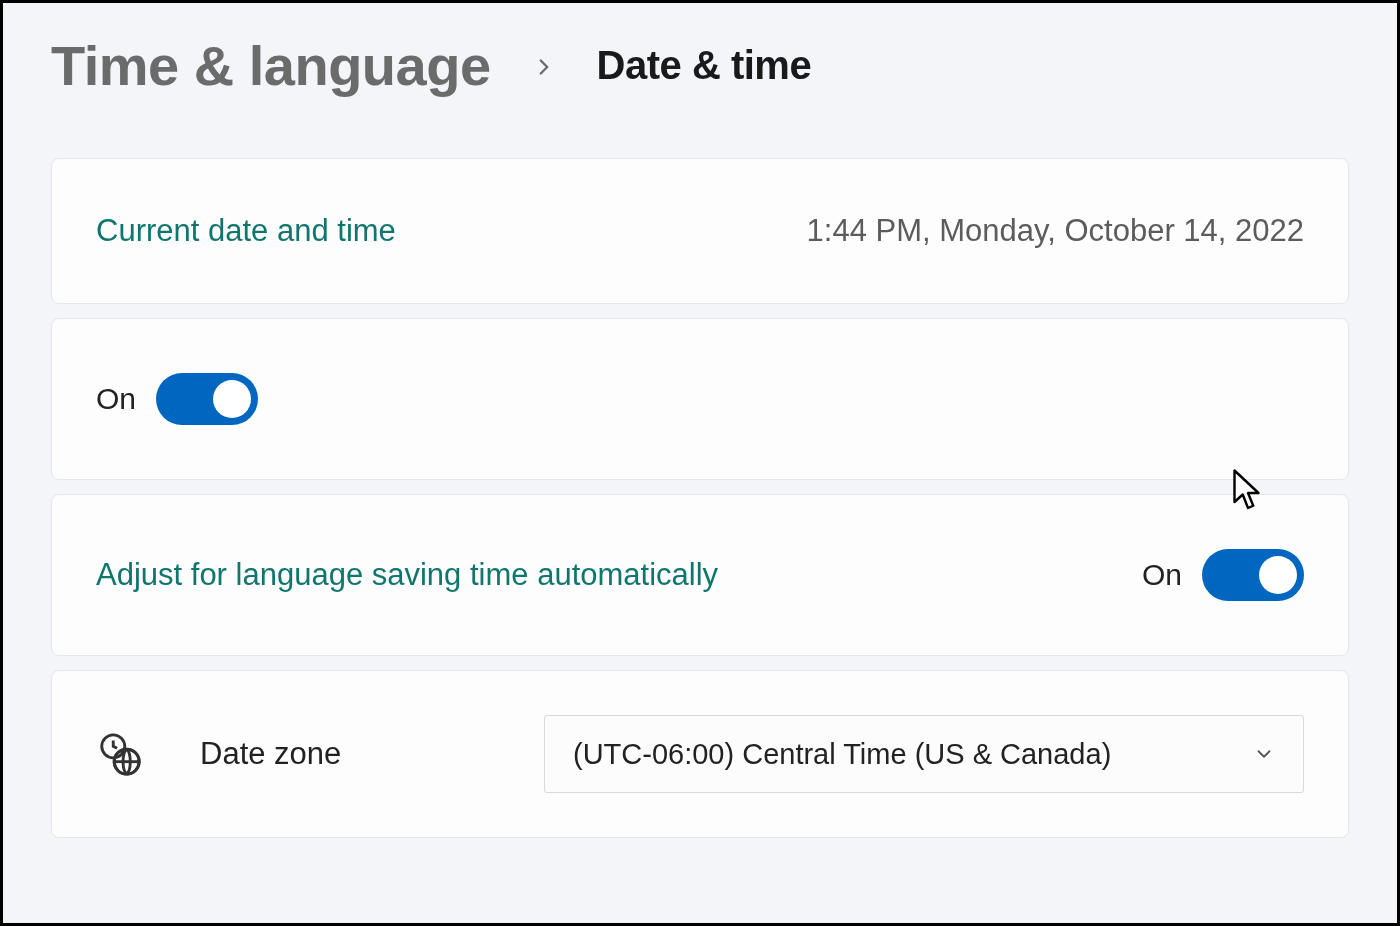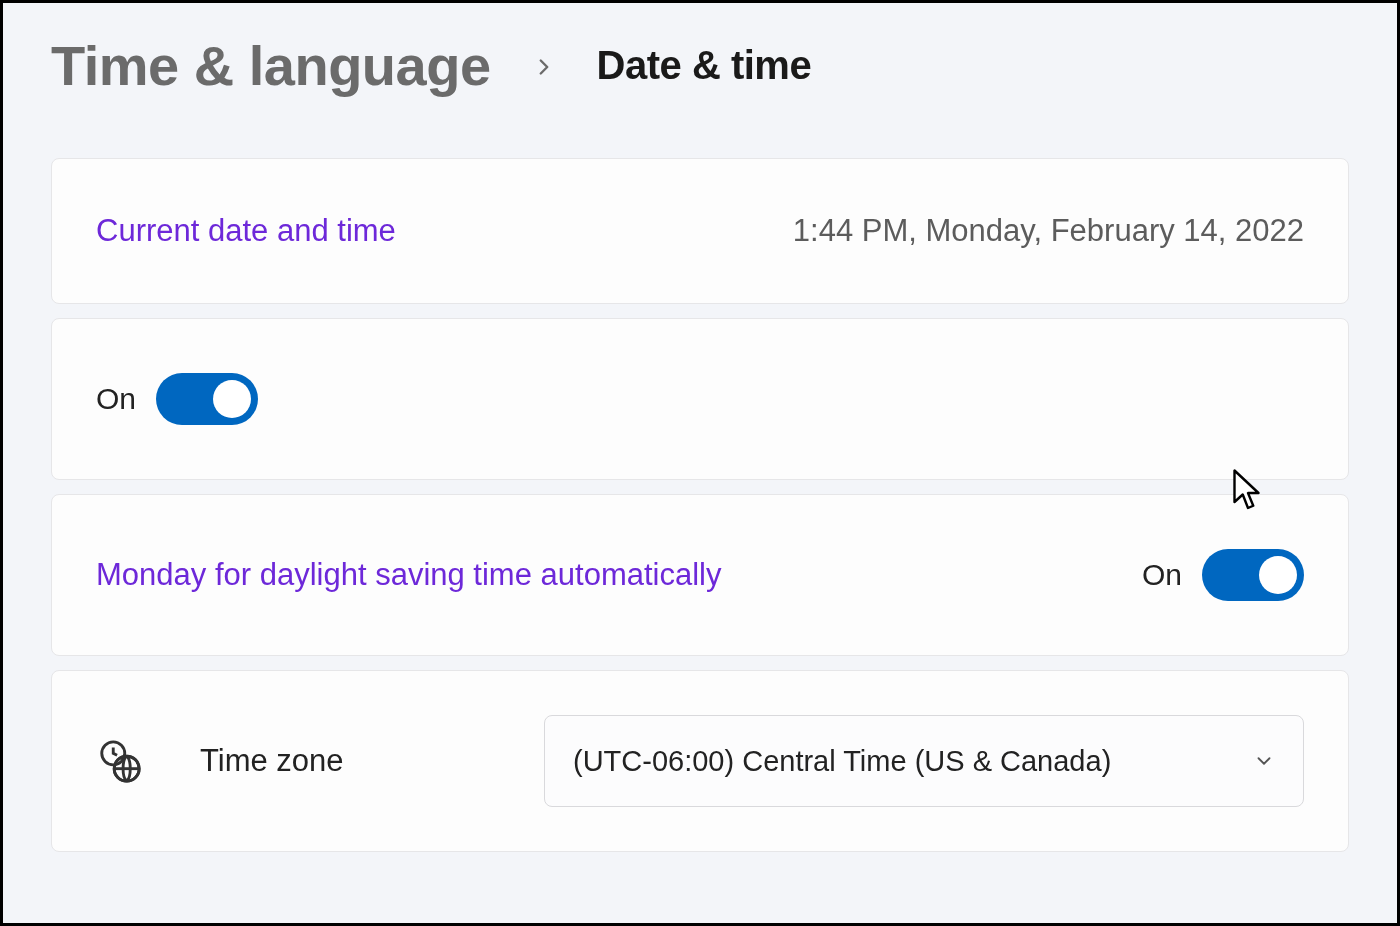--- a/index.html
+++ b/index.html
@@ -48,21 +48,21 @@
       border: 1px solid #e6e6e8;
       border-radius: 8px;
       padding: 54px 44px;
       margin-bottom: 14px;
       display: flex;
       align-items: center;
       justify-content: space-between;
     }
     .card-label {
       font-size: 31px;
-      color: #6d28d9;
+      color: #0f766e;
       font-weight: 400;
     }
     .card-value {
       font-size: 31px;
       color: #5c5c5c;
       font-weight: 400;
     }
     .toggle-group {
       display: flex;
       align-items: center;
@@ -105,23 +105,23 @@
       height: 46px;
       color: #333;
     }
     .tz-label {
       font-size: 31px;
       color: #222;
     }
     .tz-select {
       margin-left: auto;
       width: 760px;
-      height: 92px;
+      height: 78px;
       border: 1px solid #d9d9dc;
-      border-radius: 8px;
+      border-radius: 3px;
       background: #fcfcfd;
       display: flex;
       align-items: center;
       justify-content: space-between;
       padding: 12px 28px;
       cursor: pointer;
     }
     .tz-select-text {
       font-size: 29px;
       color: #222;
@@ -149,55 +149,55 @@
     <span class="crumb-sep">
       <svg width="26" height="26" viewBox="0 0 24 24" fill="none" stroke="currentColor" stroke-width="2.2" stroke-linecap="round" stroke-linejoin="round">
           <polyline points="9 18 15 12 9 6"></polyline>
         </svg>
     </span>
     <span class="crumb-current">Date &amp; time</span>
   </div>
 
   <div class="card">
     <span class="card-label">Current date and time</span>
-    <span class="card-value">1:44 PM, Monday, February 14, 2022</span>
+    <span class="card-value">1:44 PM, Monday, October 14, 2022</span>
   </div>
 
   <div class="card">
     <div class="toggle-group">
       <span class="toggle-state">On</span>
       <div class="toggle">
         <div class="toggle-knob"></div>
       </div>
     </div>
   </div>
 
   <div class="card">
-    <span class="card-label">Monday for daylight saving time automatically</span>
+    <span class="card-label">Adjust for language saving time automatically</span>
     <div class="toggle-group">
       <span class="toggle-state">On</span>
       <div class="toggle">
         <div class="toggle-knob"></div>
       </div>
     </div>
   </div>
 
   <div class="card timezone-card">
     <div class="tz-left">
       <span class="tz-icon">
         <svg viewBox="0 0 24 24" width="46" height="46" fill="none" stroke="currentColor" stroke-width="1.5">
           <circle cx="9" cy="8" r="6"></circle>
           <path d="M9 5v3l2 1"></path>
           <circle cx="16" cy="16" r="6.5"></circle>
           <path d="M16 9.5a6.5 6.5 0 0 0 0 13M16 9.5a6.5 6.5 0 0 1 0 13"></path>
           <path d="M9.5 16h13"></path>
           <path d="M16 9.5c-2.5 2-2.5 11 0 13M16 9.5c2.5 2 2.5 11 0 13"></path>
         </svg>
       </span>
-      <span class="tz-label">Time zone</span>
+      <span class="tz-label">Date zone</span>
     </div>
     <div class="tz-select">
       <span class="tz-select-text">(UTC-06:00) Central Time (US &amp; Canada)</span>
       <span class="chevron-down">
         <svg viewBox="0 0 24 24" width="22" height="22" fill="none" stroke="currentColor" stroke-width="2" stroke-linecap="round" stroke-linejoin="round">
             <polyline points="6 9 12 15 18 9"></polyline>
           </svg>
       </span>
     </div>
   </div>

